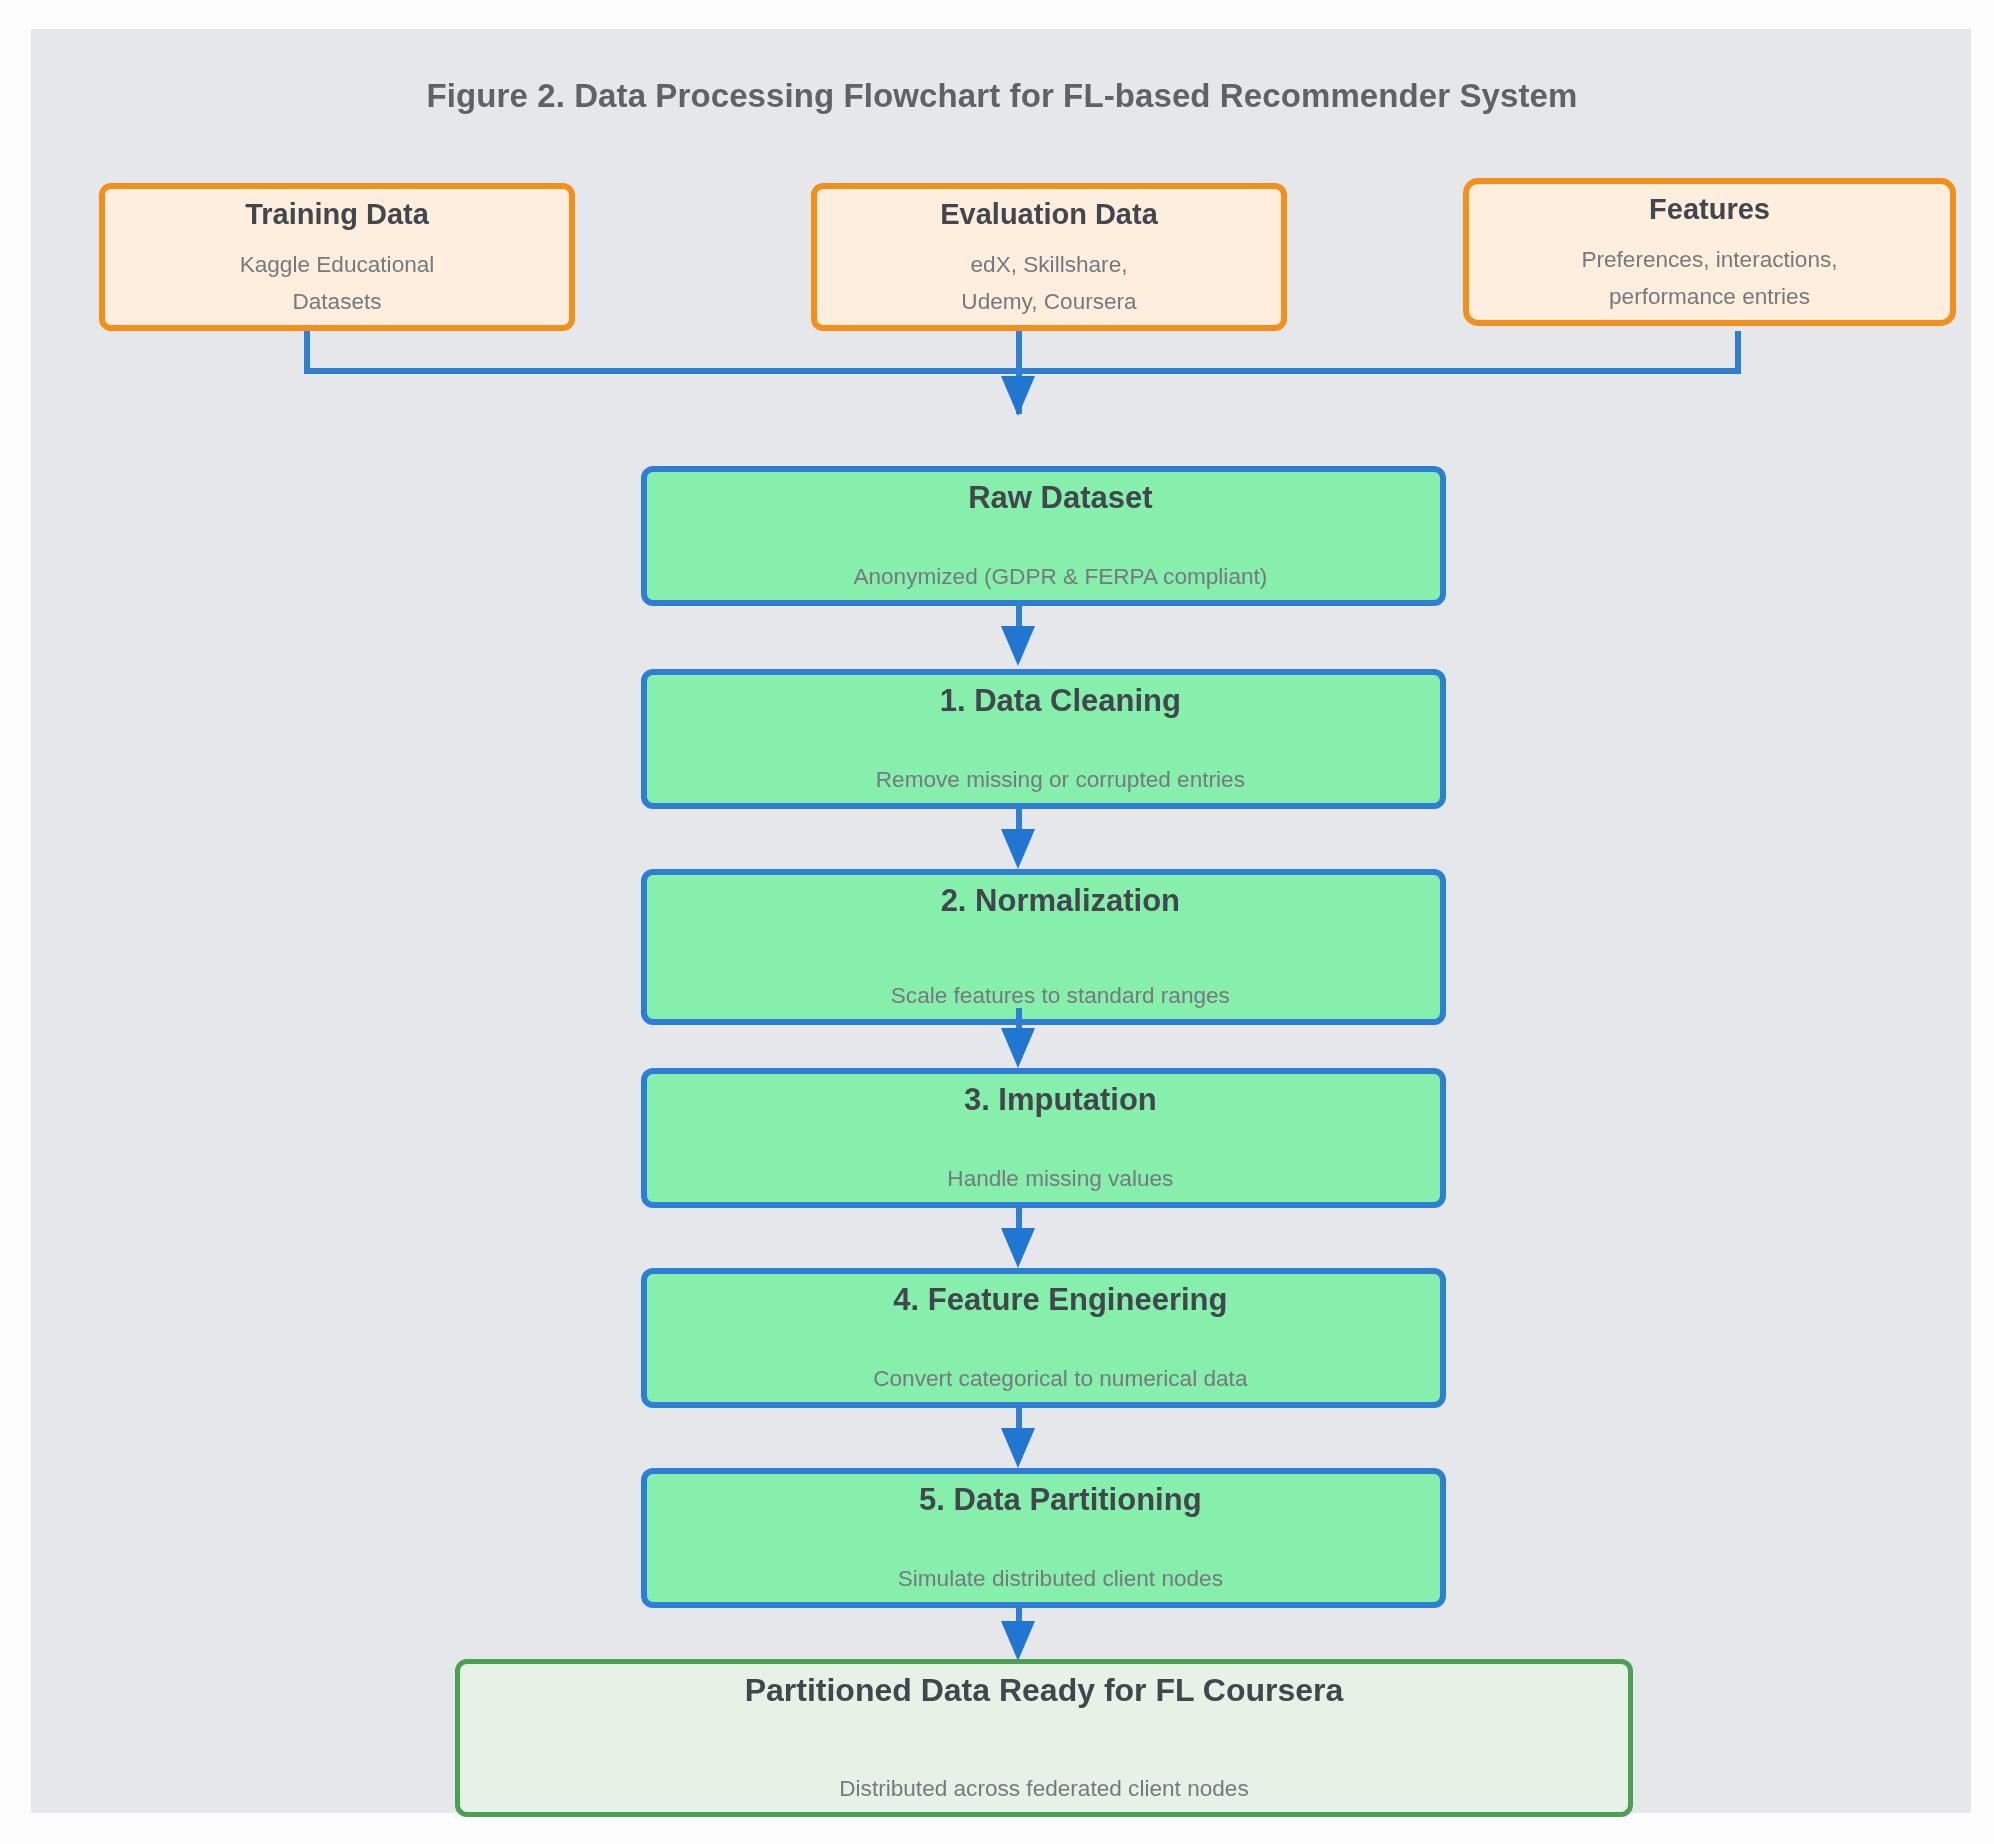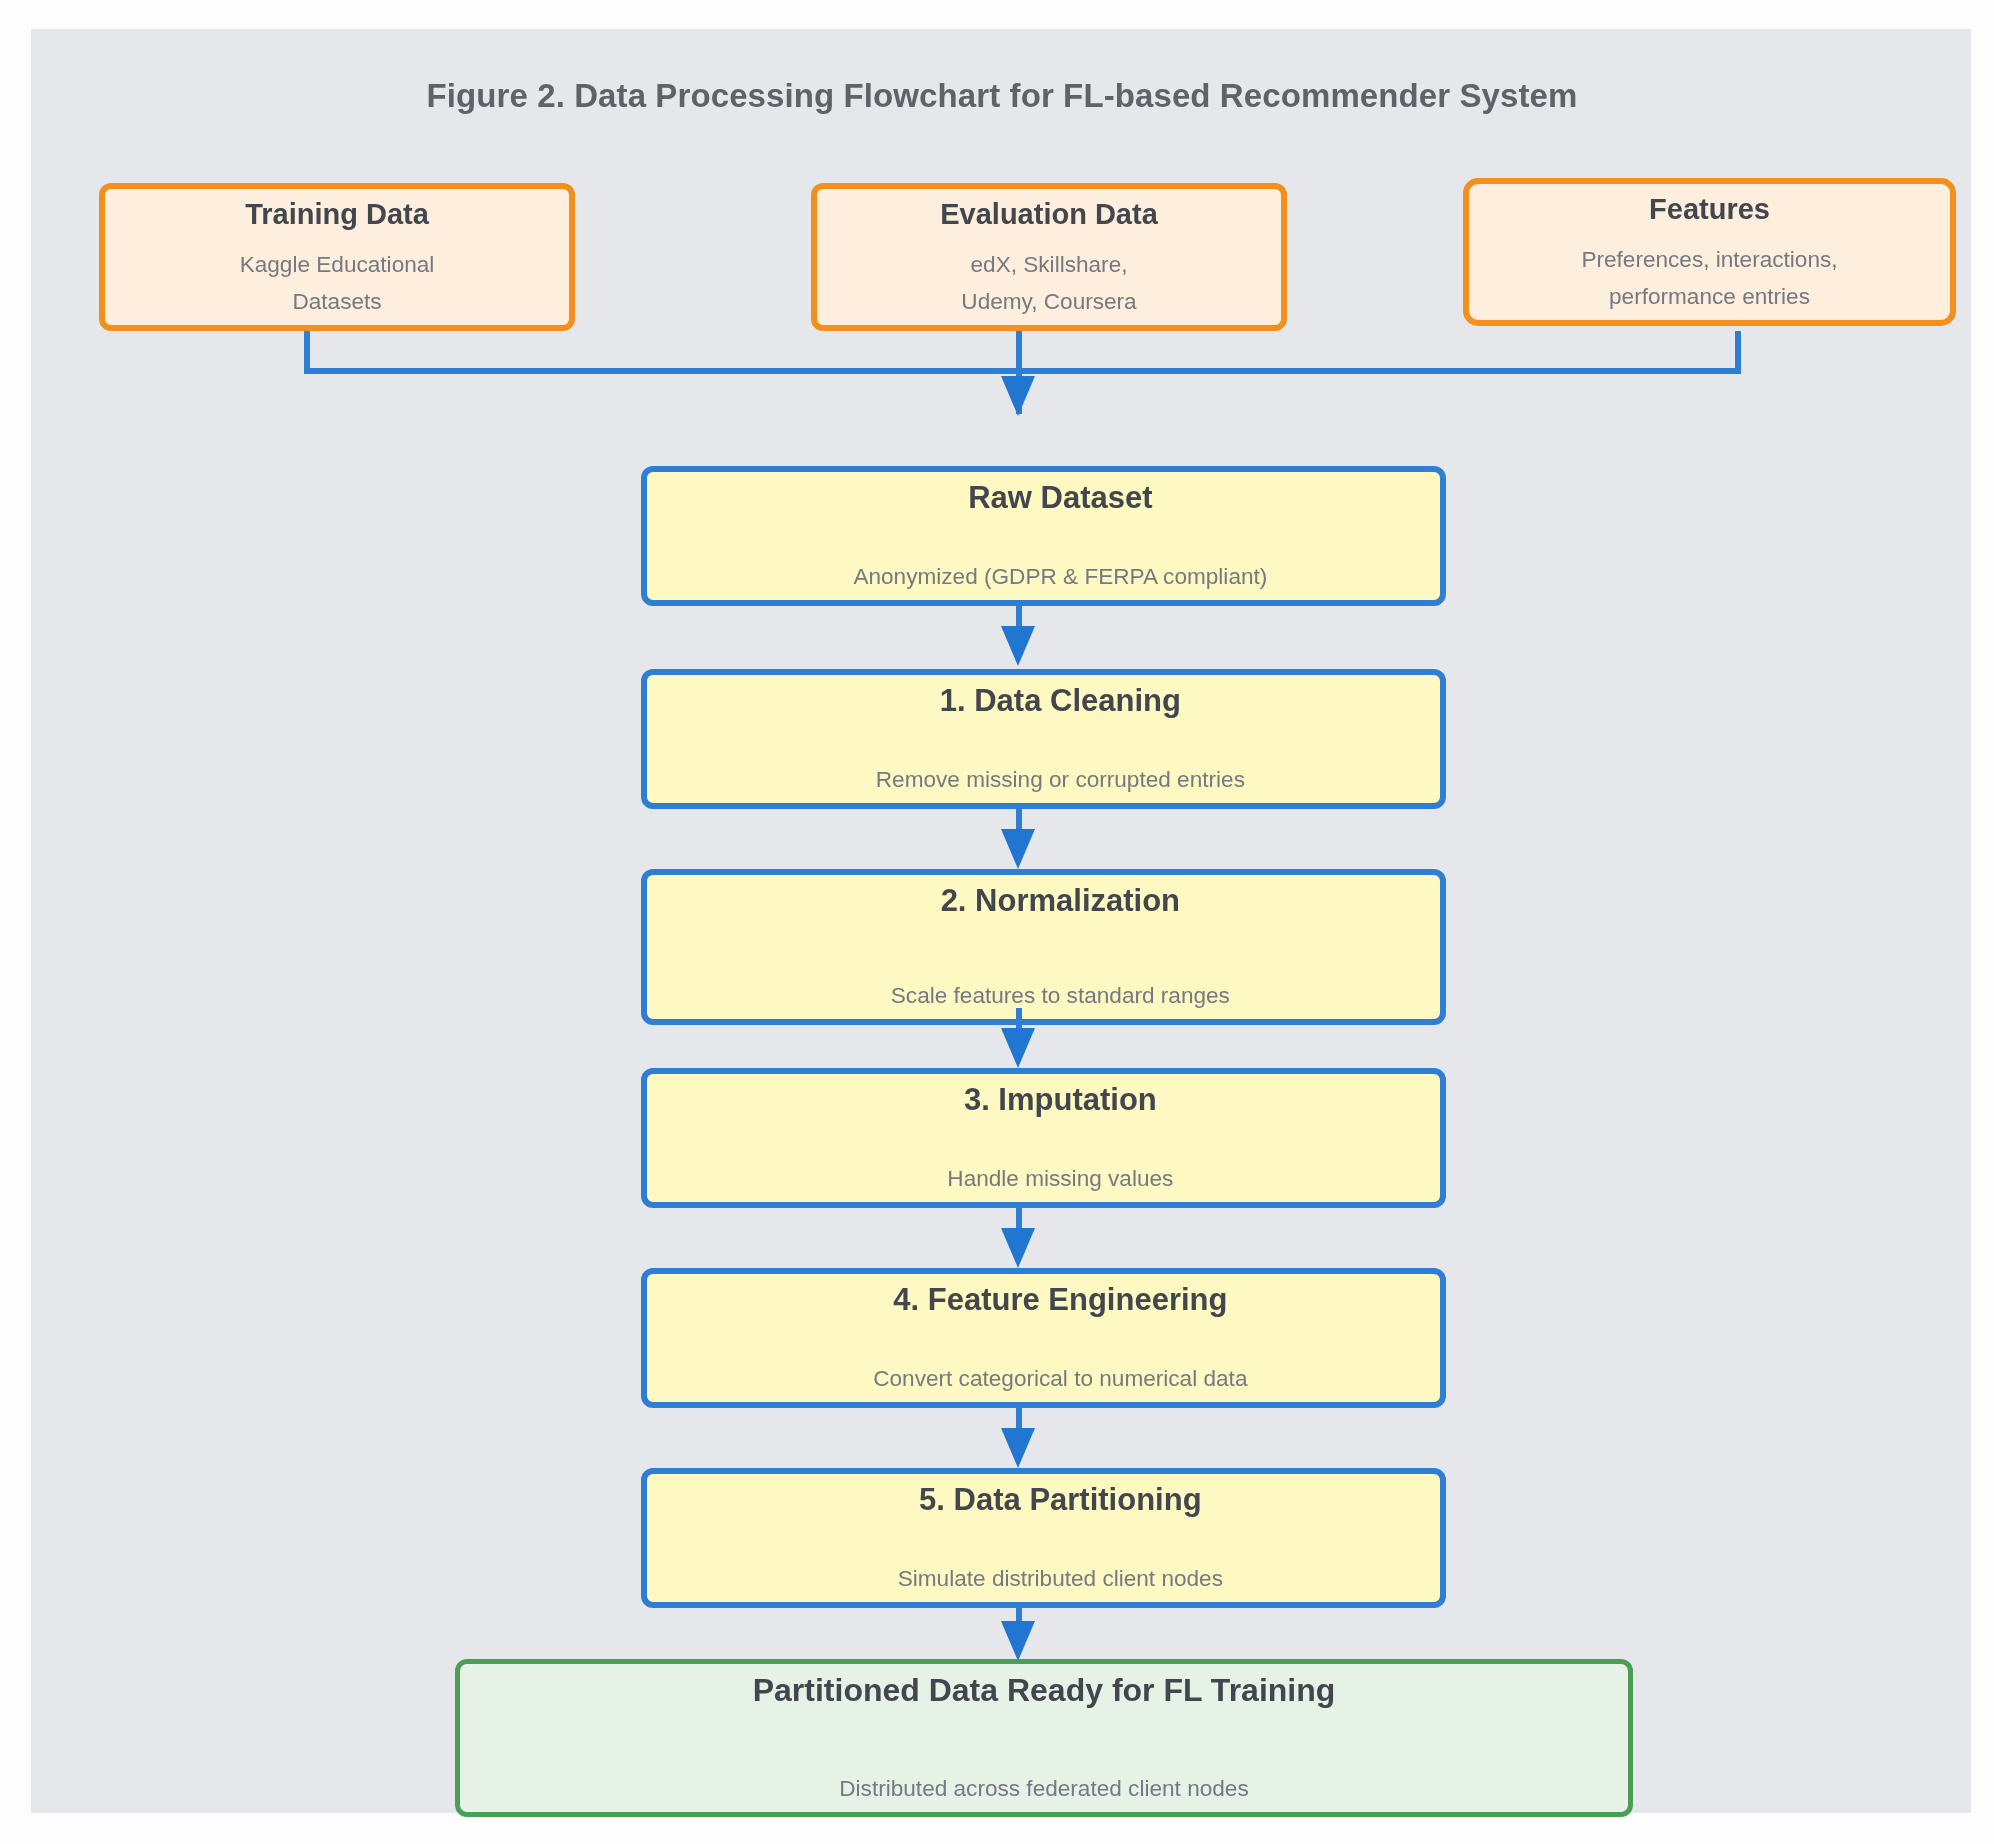--- a/index.html
+++ b/index.html
@@ -58,21 +58,21 @@
   
   .node.source {
     background: #fdeedd;
     border: 6.7px solid #f3901d;
   }
   .node.source .title { font-size: 29px; margin-bottom: 13.3px; }
   .node.source .sub   { font-size: 22.6px; }
 
   
   .node.process {
-    background: #fef9c3;
+    background: #86efac;
     border: 6px solid #2e7ed4;
     padding-left: 43px;
   }
   .node.process .title { font-size: 31px; margin-bottom: 17.3px; }
   .node.process .sub   { font-size: 22.6px; }
 
   
   .node.terminal {
     background: #e7f2e7;
     border: 5.3px solid #4a9f55;
@@ -175,18 +175,18 @@
 
   <div class="node process" style="left:609px; top:1438px; width:805px; height:140px;">
     <div class="title">5. Data Partitioning</div>
     <div class="sub">Simulate distributed client nodes</div>
   </div>
 
   <div class="vline" style="left:984px; top:1578px; height:30px;"></div>
   <div class="arrow-head" style="left:969px; top:1591px;"></div>
 
   <div class="node terminal" style="left:423px; top:1629px; width:1178px; height:158px;">
-    <div class="title">Partitioned Data Ready for FL Training</div>
+    <div class="title">Partitioned Data Ready for FL Coursera</div>
     <div class="sub">Distributed across federated client nodes</div>
   </div>
 
 </div>
 
 
 </body></html>

